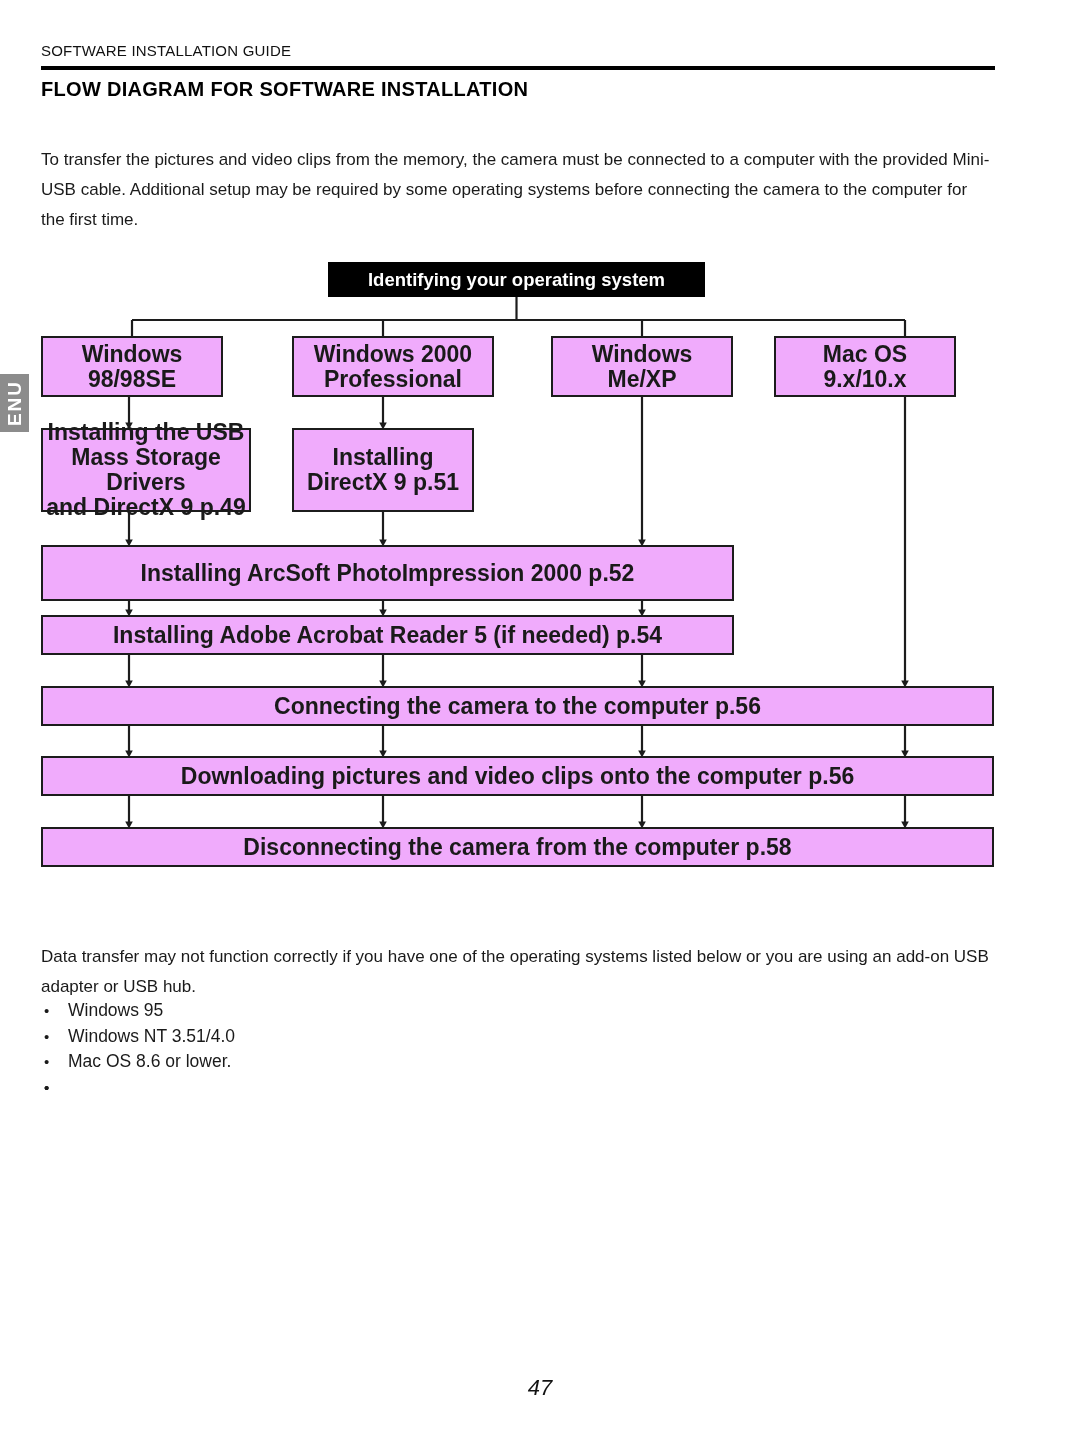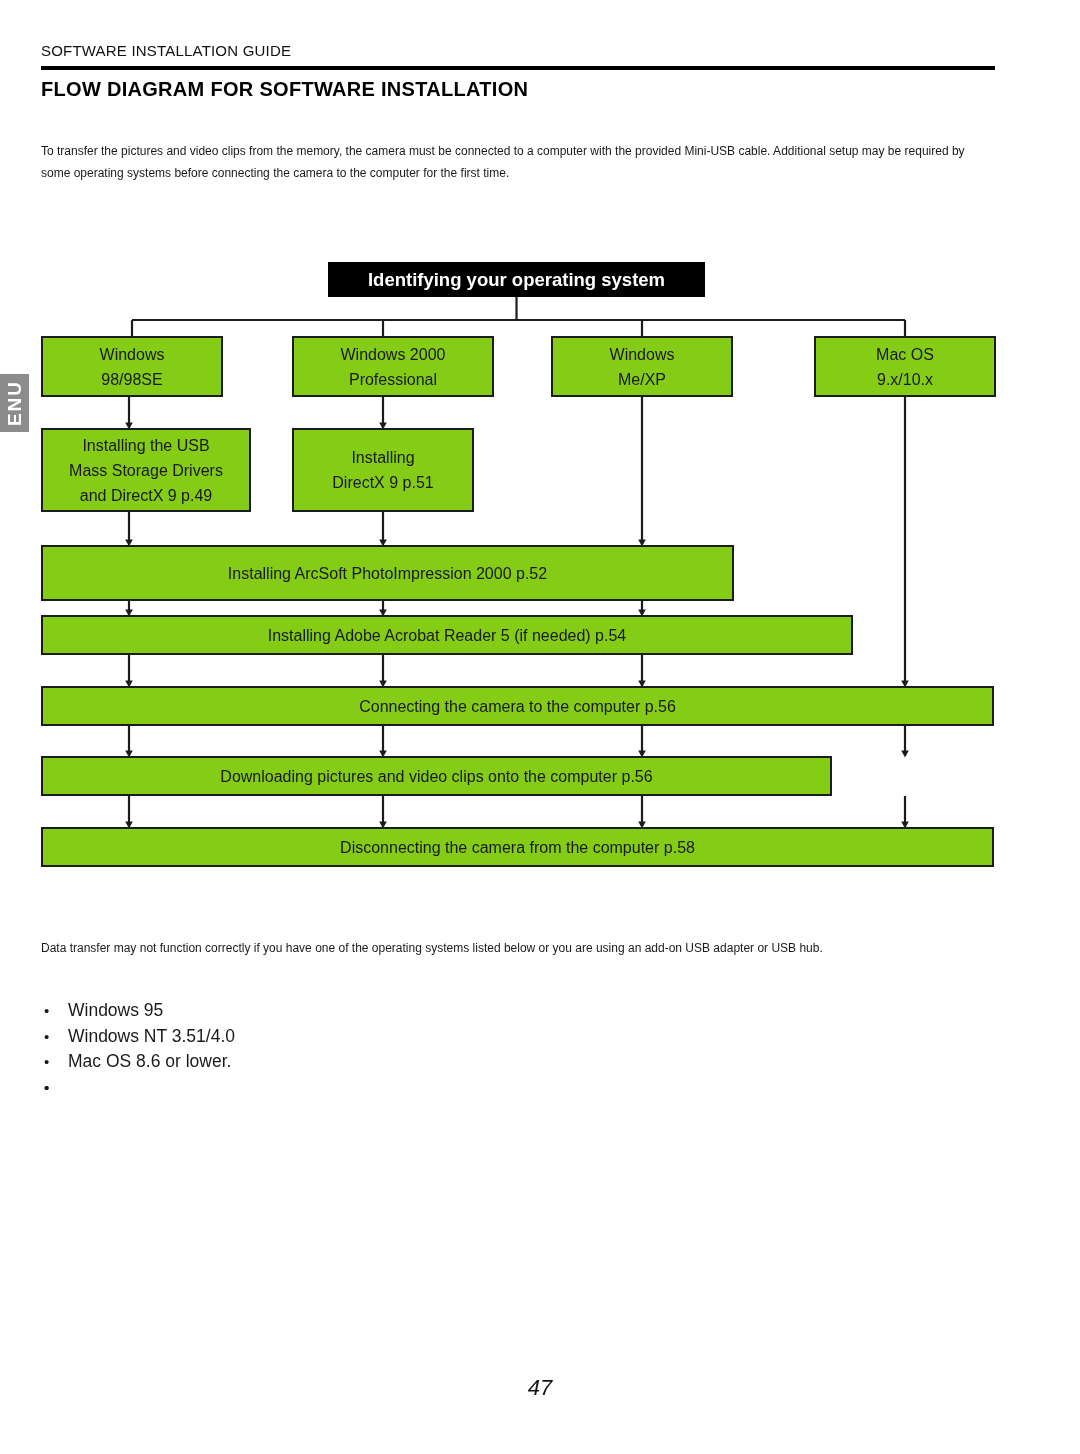--- a/index.html
+++ b/index.html
@@ -49,22 +49,22 @@
     font-size: 20px;
     font-weight: bold;
     letter-spacing: 0.3px;
     color: #000;
     white-space: nowrap;
   }
 
   
   .para {
     position: absolute;
-    font-size: 12px;
-    line-height: 22px;
+    font-size: 17px;
+    line-height: 30px;
     color: #1a1a1a;
     text-align: left;
   }
   #intro-para {
     left: 41px;
     top: 128px;
     width: 954px;
   }
   #note-para {
     left: 41px;
@@ -124,50 +124,51 @@
     left: 0;
     top: 0;
     width: 1080px;
     height: 1454px;
     pointer-events: none;
   }
   .node {
     position: absolute;
     box-sizing: border-box;
     border: 2px solid #1c1c1c;
-    background: #84cc16;
+    background: #f0abfc;
     display: flex;
     align-items: center;
     justify-content: center;
     text-align: center;
-    font-size: 16px;
+    font-size: 23px;
     line-height: 25px;
     color: #1a1a1a;
+    font-weight: bold;
   }
   .node.header-node {
     background: #000000;
     border-color: #000000;
     color: #ffffff;
     font-weight: bold;
     font-size: 18.5px;
   }
   .node .node-text { display: block; width: 100%; }
 
   
   #node-root      { left: 328px; top: 262px; width: 377px; height: 35px; }
   #node-os-1      { left: 41px;  top: 336px; width: 182px; height: 61px; }
   #node-os-2      { left: 292px; top: 336px; width: 202px; height: 61px; }
   #node-os-3      { left: 551px; top: 336px; width: 182px; height: 61px; }
-  #node-os-4      { left: 814px; top: 336px; width: 182px; height: 61px; }
+  #node-os-4      { left: 774px; top: 336px; width: 182px; height: 61px; }
   #node-step-1    { left: 41px;  top: 428px; width: 210px; height: 84px; }
   #node-step-2    { left: 292px; top: 428px; width: 182px; height: 84px; }
   #node-bar-1     { left: 41px;  top: 545px; width: 693px; height: 56px; }
-  #node-bar-2     { left: 41px;  top: 615px; width: 812px; height: 40px; }
+  #node-bar-2     { left: 41px;  top: 615px; width: 693px; height: 40px; }
   #node-bar-3     { left: 41px;  top: 686px; width: 953px; height: 40px; }
-  #node-bar-4     { left: 41px;  top: 756px; width: 791px; height: 40px; }
+  #node-bar-4     { left: 41px;  top: 756px; width: 953px; height: 40px; }
   #node-bar-5     { left: 41px;  top: 827px; width: 953px; height: 40px; }
 
   
   .page-number {
     position: absolute;
     left: 0;
     top: 1375px;
     width: 1080px;
     text-align: center;
     font-size: 22px;

